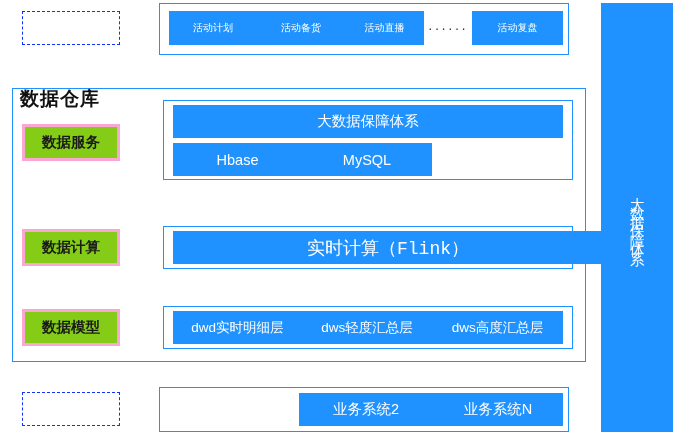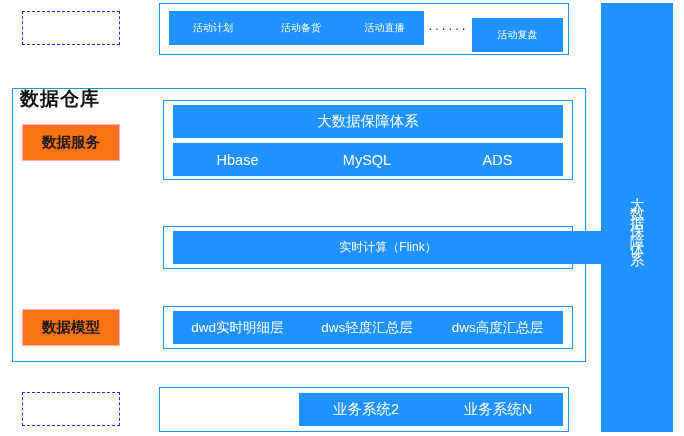--- a/index.html
+++ b/index.html
@@ -26,22 +26,22 @@
     align-items: center;
     justify-content: center;
     text-align: center;
   }
   .filled {
     background: #1f92ff;
     border: 1px solid #1f92ff;
     color: #ffffff;
   }
   .outline {
-    background: #f97316;
-    border: 1px solid #f9a8d4;
+    background: #84cc16;
+    border: 3px solid #f9a8d4;
     color: #1a1a1a;
   }
   .dashed {
     background: #ffffff;
     border: 1px dashed #1030ff;
   }
   .group {
     position: absolute;
     box-sizing: border-box;
     background: #ffffff;
@@ -105,21 +105,22 @@
     top: 143px; height: 33px; font-size: 14.5px;
   }
   #store-hbase { left: 173px; width: 129px; }
   #store-mysql { left: 302px; width: 130px; }
   #store-ads { left: 432px; width: 131px; }
 
   
   #compute-group { left: 163px; top: 226px; width: 410px; height: 43px; }
   #compute-engine {
     left: 173px; top: 231px; width: 430px; height: 33px;
-    font-size: 12px;
+    font-size: 18px;
+    font-family: Liberation Mono, monospace;
   }
 
   
   #model-group { left: 163px; top: 306px; width: 410px; height: 43px; }
   .model-item { top: 311px; height: 33px; font-size: 13.5px; }
   #model-dwd { left: 173px; width: 129px; }
   #model-dws-light { left: 302px; width: 130px; }
   #model-dws-heavy { left: 432px; width: 131px; }
 
   
@@ -150,36 +151,36 @@
 </head>
 <body>
 
 <div id="canvas">
 
   <div class="group" id="top-group"></div>
   <div class="box filled top-item" style="left:169px;width:88px;">活动计划</div>
   <div class="box filled top-item" style="left:257px;width:88px;">活动备货</div>
   <div class="box filled top-item" style="left:345px;width:79px;">活动直播</div>
   <div id="top-dots">······</div>
-  <div class="box filled top-item" style="left:472px;width:91px;margin-top:7px;">活动复盘</div>
+  <div class="box filled top-item" style="left:472px;width:91px;">活动复盘</div>
 
   <div class="box dashed" id="dashed-top"></div>
   <div class="box dashed" id="dashed-bottom"></div>
 
   <div class="group" id="warehouse-group"></div>
   <div id="warehouse-title">数据仓库</div>
 
   <div class="box outline layer-label" id="label-service">数据服务</div>
+  <div class="box outline layer-label" id="label-compute">数据计算</div>
   <div class="box outline layer-label" id="label-model">数据模型</div>
 
   <div class="group" id="service-group"></div>
   <div class="box filled" id="service-platform">大数据保障体系</div>
   <div class="box filled store-item" id="store-mysql">MySQL</div>
   <div class="box filled store-item" id="store-hbase">Hbase</div>
-  <div class="box filled store-item" id="store-ads">ADS</div>
 
   <div class="group" id="compute-group"></div>
   <div class="box filled" id="compute-engine">实时计算（Flink）</div>
 
   <div class="group" id="model-group"></div>
   <div class="box filled model-item" id="model-dwd">dwd实时明细层</div>
   <div class="box filled model-item" id="model-dws-light">dws轻度汇总层</div>
   <div class="box filled model-item" id="model-dws-heavy">dws高度汇总层</div>
 
   <div class="group" id="bottom-group"></div>

